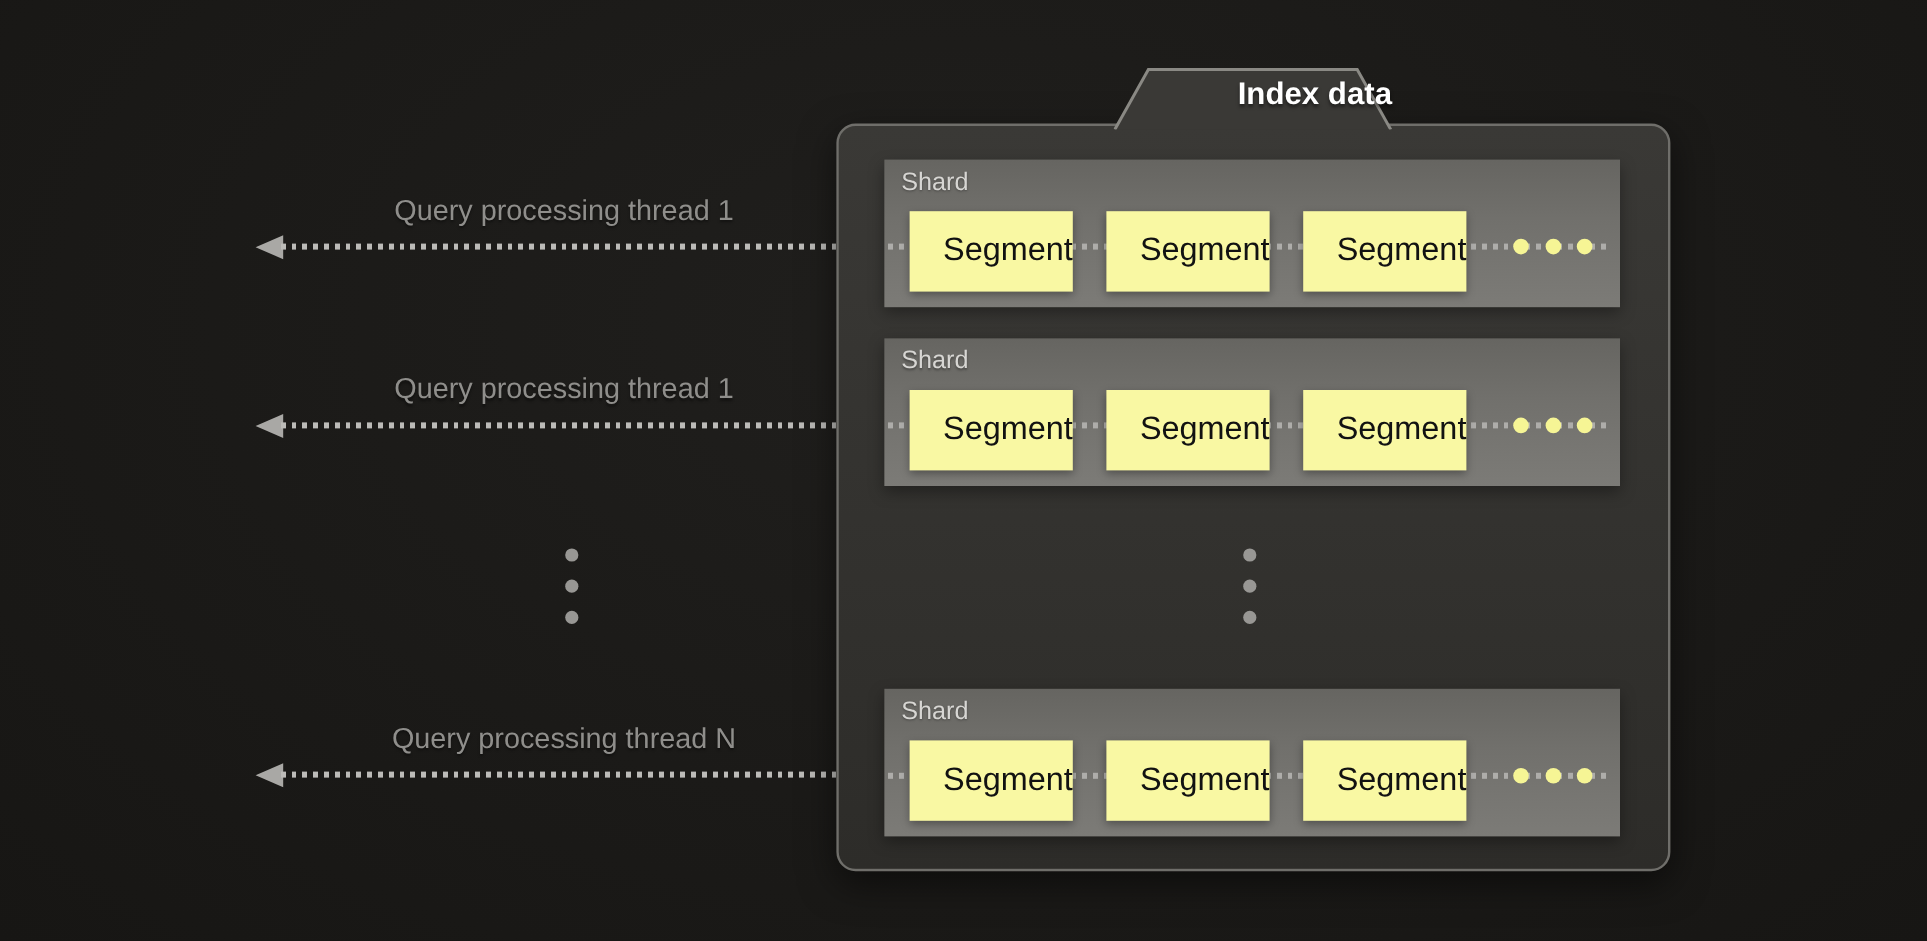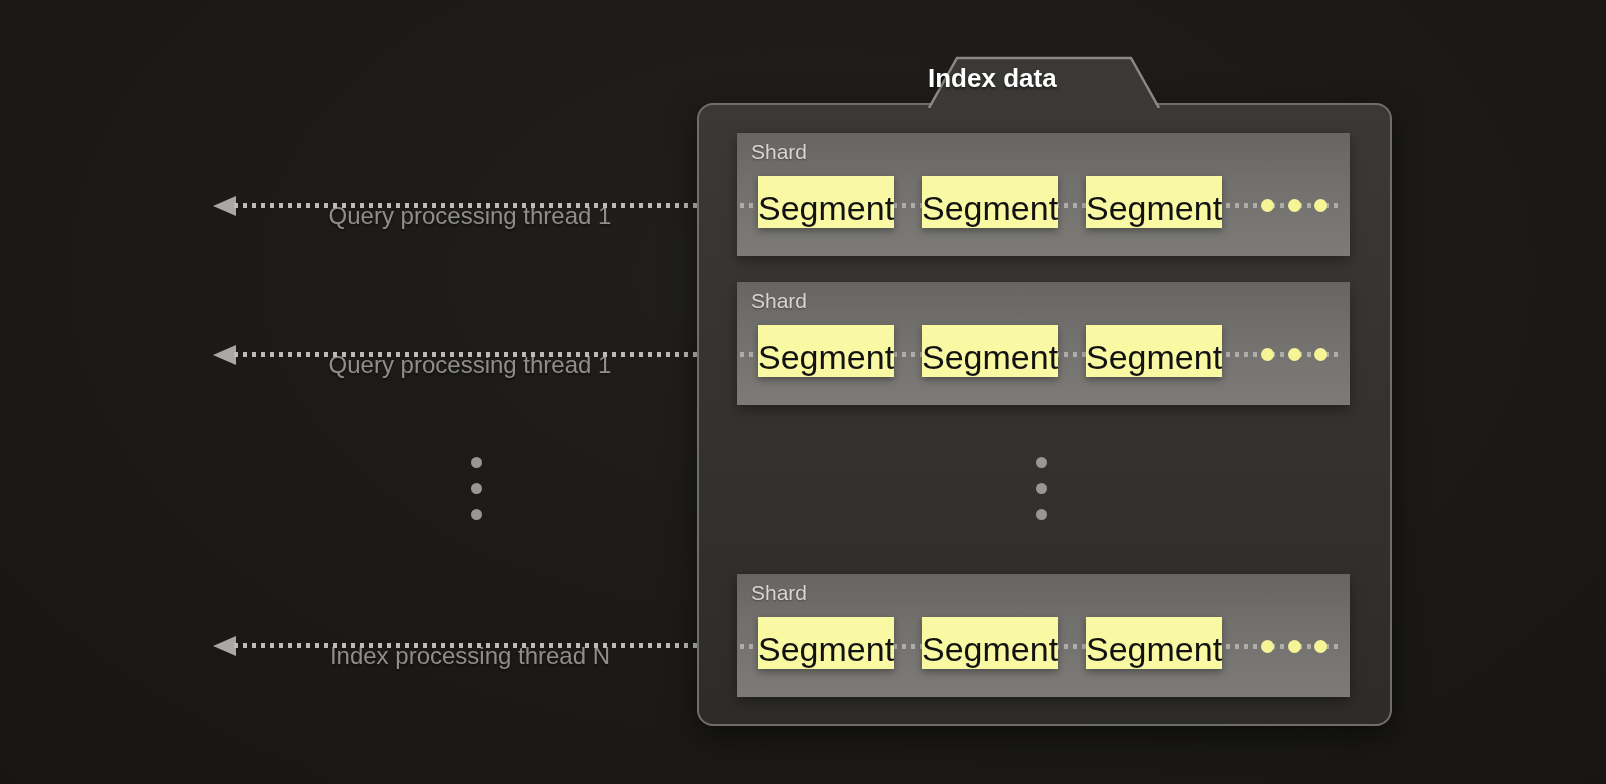--- a/index.html
+++ b/index.html
@@ -19,21 +19,20 @@
   
   .thread-label {
     position: absolute;
     left: 210px;
     width: 520px;
     text-align: center;
     font-size: 24px;
     color: #8f8e8b;
     text-shadow: 0 2px 2px rgba(0,0,0,0.4);
     white-space: nowrap;
-    margin-top: 40px;
   }
   .arrow-line {
     position: absolute;
     height: 5px;
     background: repeating-linear-gradient(90deg, #bcbbb8 0 4px, transparent 4px 9px);
   }
   .arrow-head {
     position: absolute;
     width: 0;
     height: 0;
@@ -74,21 +73,21 @@
     left: 928px;
     top: 56px;
     width: 232px;
     height: 52px;
   }
   .index-tab-title {
     position: absolute;
     left: 928px;
     top: 63px;
     width: 232px;
-    text-align: left;
+    text-align: right;
     font-size: 26px;
     font-weight: bold;
     color: #ffffff;
     text-shadow: 0 2px 3px rgba(0,0,0,0.5);
   }
 
   
   .shard {
     position: absolute;
     left: 737px;
@@ -113,26 +112,26 @@
     top: 70px;
     width: 602px;
     height: 5px;
     background: repeating-linear-gradient(90deg, #aeadaa 0 4px, transparent 4px 9px);
     z-index: 1;
   }
   .segment {
     position: absolute;
     top: 43px;
     width: 136px;
-    height: 52px;
+    height: 67px;
     background: #f9f8a3;
     box-shadow: 0 3px 7px rgba(0,0,0,0.35);
     line-height: 64px;
-    text-align: center;
-    font-size: 34px;
+    text-align: right;
+    font-size: 27px;
     color: #121212;
     z-index: 2;
   }
   .segment.s1 { left: 21px; }
   .segment.s2 { left: 185px; }
   .segment.s3 { left: 349px; }
   .more-dot {
     position: absolute;
     top: 66px;
     width: 13px;
@@ -151,21 +150,21 @@
 <div class="stage">
 
   <div class="thread-label" style="top:162px">Query processing thread 1</div>
   <div class="arrow-head" style="left:213px; top:196px"></div>
   <div class="arrow-line" style="left:234px; top:203px; width:503px"></div>
 
   <div class="thread-label" style="top:311px">Query processing thread 1</div>
   <div class="arrow-head" style="left:213px; top:345px"></div>
   <div class="arrow-line" style="left:234px; top:352px; width:503px"></div>
 
-  <div class="thread-label" style="top:602px">Index processing thread N</div>
+  <div class="thread-label" style="top:602px">Query processing thread N</div>
   <div class="arrow-head" style="left:213px; top:636px"></div>
   <div class="arrow-line" style="left:234px; top:643px; width:503px"></div>
 
   <div class="v-ellipsis" style="left:471px; top:457px">
     <div class="dot"></div>
     <div class="dot"></div>
     <div class="dot"></div>
   </div>
 
   <div class="index-box"></div>

